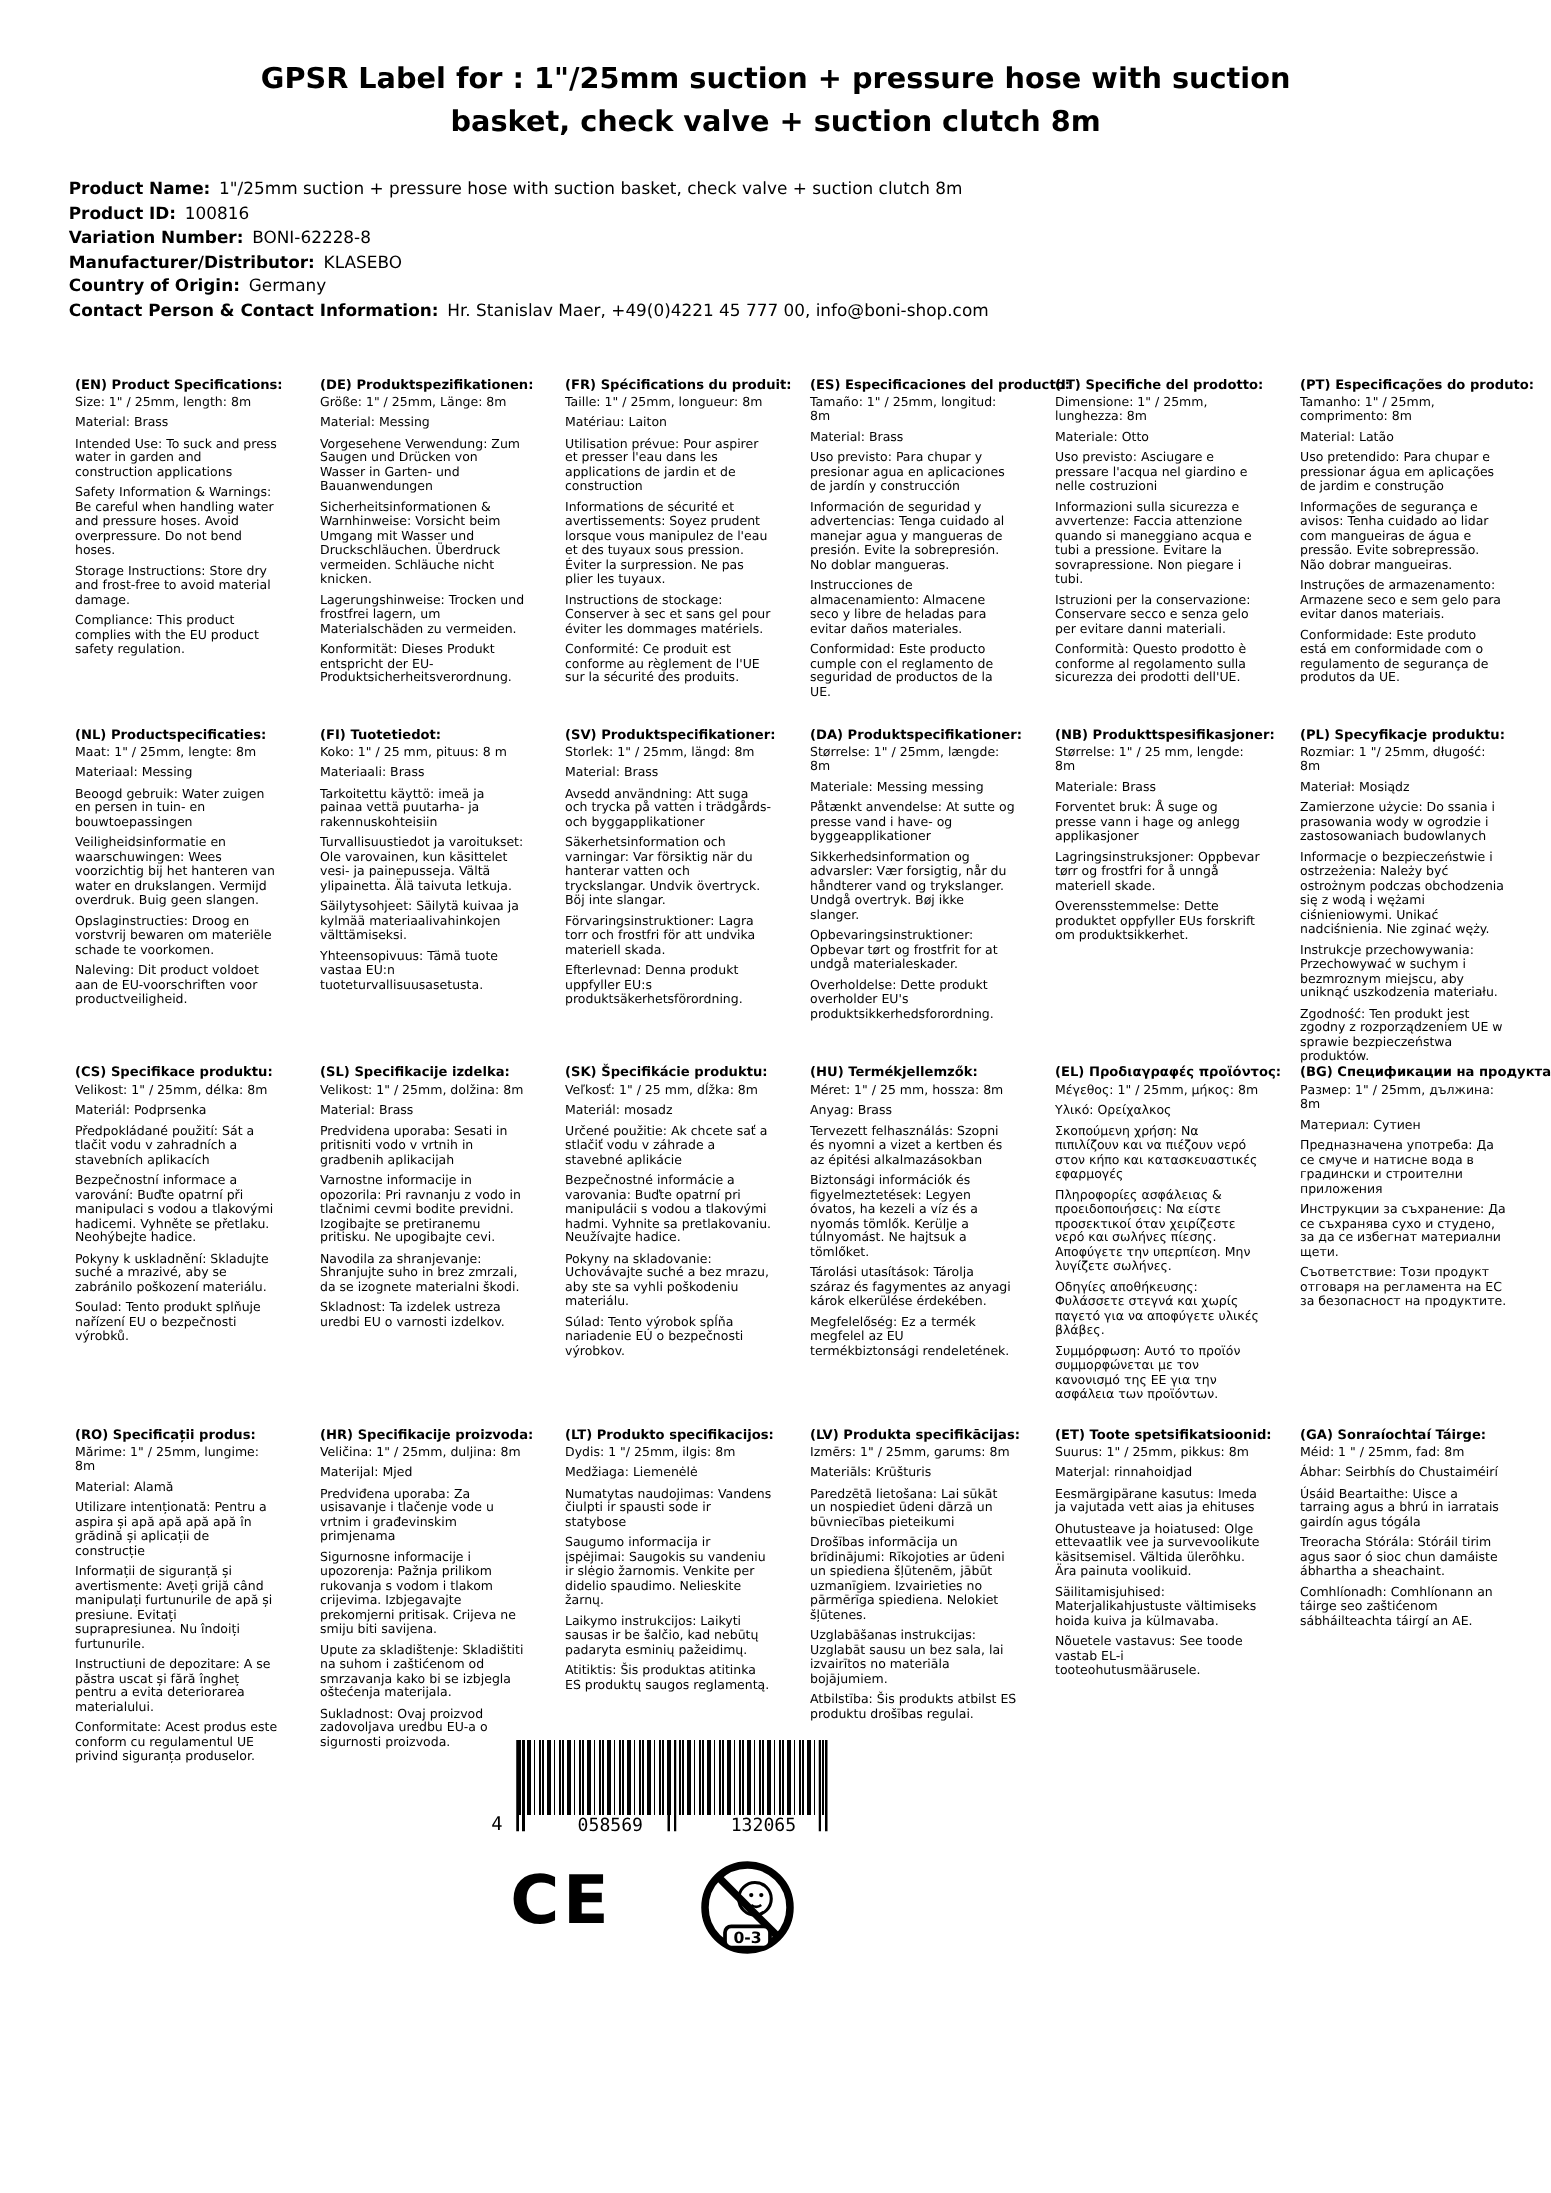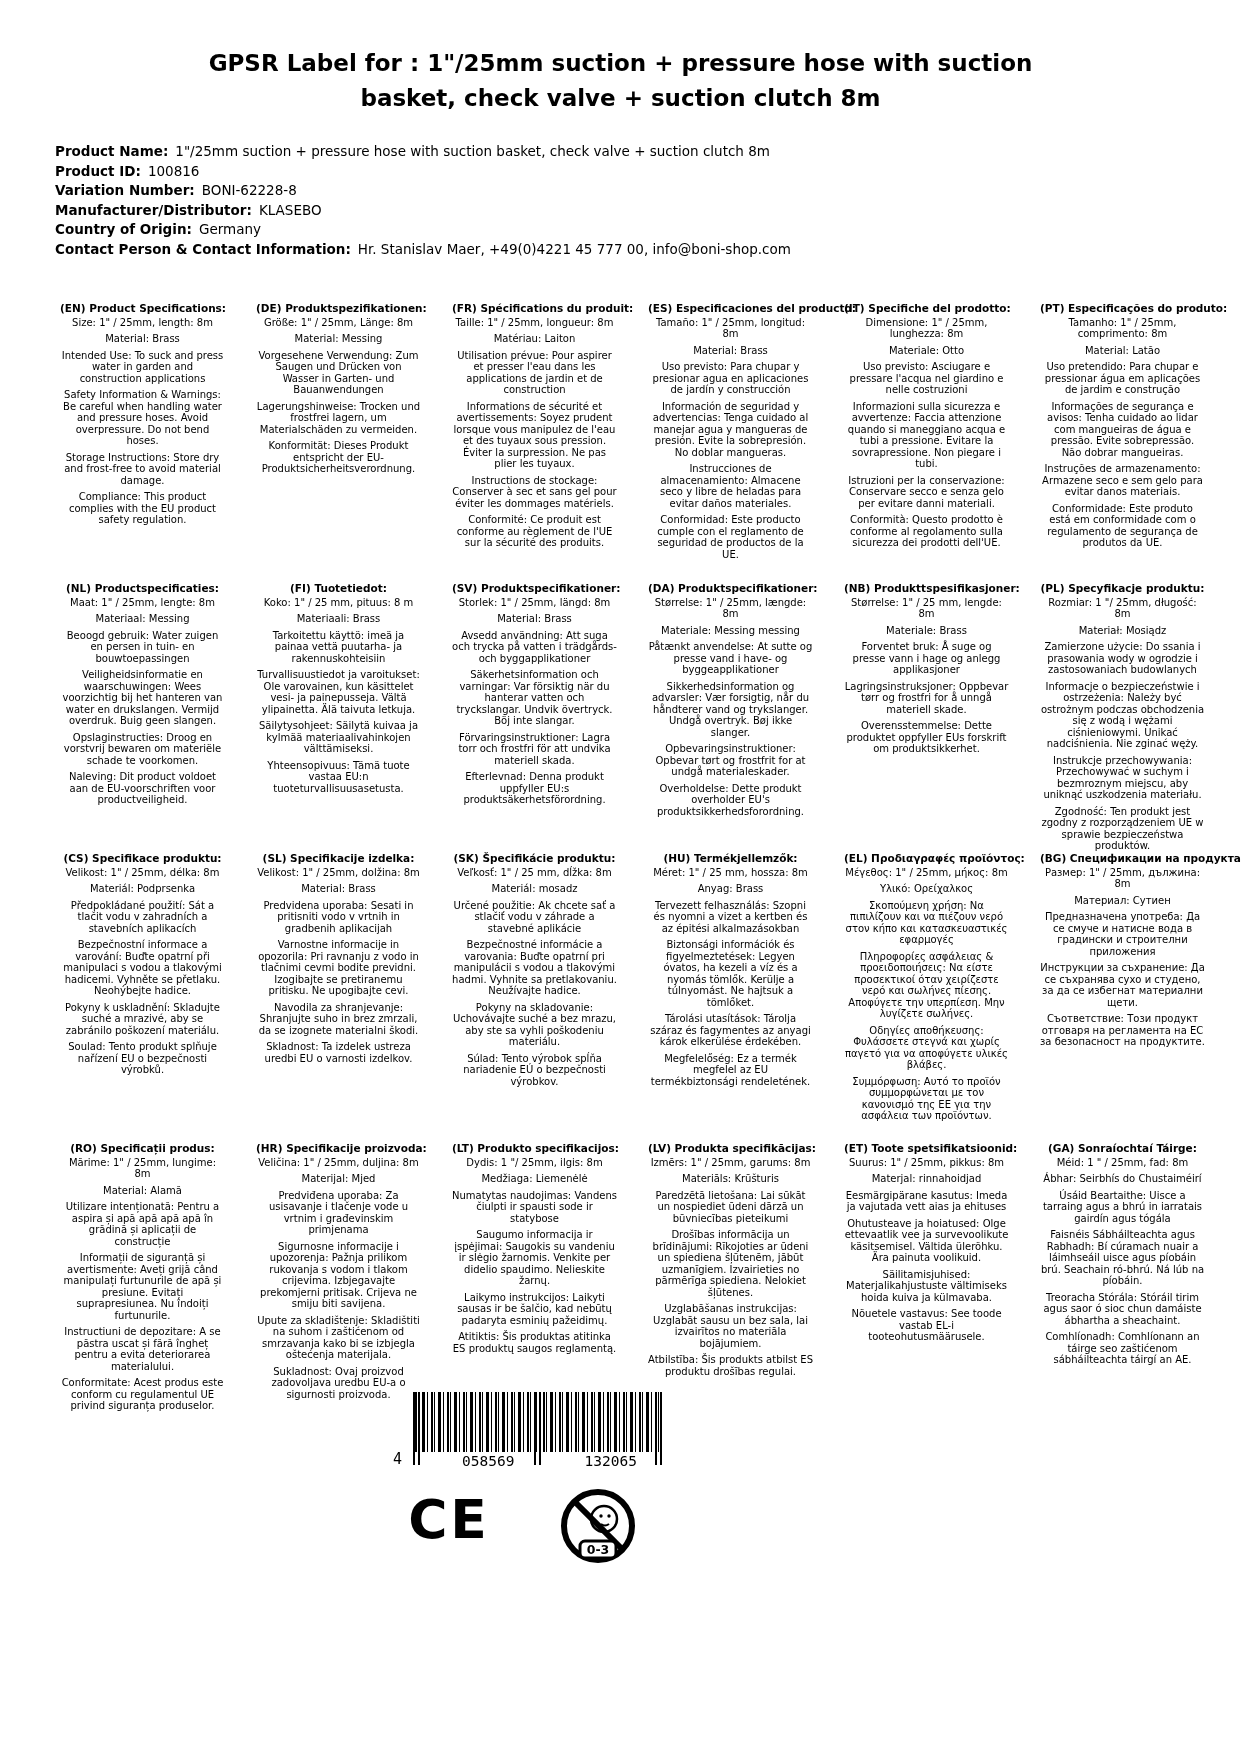--- a/index.html
+++ b/index.html
@@ -15,21 +15,21 @@
   .product-info {
     position:absolute; left:55px; top:142px;
     font-size:13.5px; line-height:19.5px;
   }
   .info-label { font-weight:bold; margin-right:7px; }
   .lang-grid {
     position:absolute; left:60px; top:303px;
     display:grid; grid-template-columns:repeat(6,165px); column-gap:31px;
     grid-template-rows:280px 270px 290px auto;
   }
-  .lang-block { width:165px; font-size:10px; line-height:11.5px;text-align:center; }
+  .lang-block { width:165px; font-size:10px; line-height:11.5px; }
   .block-header { font-weight:bold; font-size:10.5px; white-space:nowrap; margin:0 0 2px 0; }
   .block-paragraphs p { margin:0 0 5px 0; }
   
   .bc { position:absolute; left:415px; top:1392px; width:245px; height:80px; }
   .bc-bars {
     position:absolute; top:0; left:0; right:0; height:60px;
     background:repeating-linear-gradient(to right,
       #000 0 2px, #fff 2px 3px, #000 3px 4px, #fff 4px 7px,
       #000 7px 10px, #fff 10px 12px, #000 12px 13px, #fff 13px 16px);
   }
@@ -101,20 +101,21 @@
           <p class="block-paragraph">Compliance: This product complies with the EU product safety regulation.</p>
         </div>
     </div>
       <div class="lang-block">
       <div class="block-header">(DE) Produktspezifikationen:</div>
       <div class="block-paragraphs">
 
       <p class="block-paragraph">Größe: 1" / 25mm, Länge: 8m</p>
           <p class="block-paragraph">Material: Messing</p>
           <p class="block-paragraph">Vorgesehene Verwendung: Zum Saugen und Drücken von Wasser in Garten- und Bauanwendungen</p>
+          <p class="block-paragraph">Sicherheitsinformationen &amp; Warnhinweise: Vorsicht beim Umgang mit Wasser und Druckschläuchen. Überdruck vermeiden. Schläuche nicht knicken.</p>
           <p class="block-paragraph">Lagerungshinweise: Trocken und frostfrei lagern, um Materialschäden zu vermeiden.</p>
           <p class="block-paragraph">Konformität: Dieses Produkt entspricht der EU-Produktsicherheitsverordnung.</p>
         </div>
     </div>
       <div class="lang-block">
       <div class="block-header">(FR) Spécifications du produit:</div>
       <div class="block-paragraphs">
 
       <p class="block-paragraph">Taille: 1" / 25mm, longueur: 8m</p>
           <p class="block-paragraph">Matériau: Laiton</p>
@@ -362,21 +363,20 @@
           <p class="block-paragraph">Nõuetele vastavus: See toode vastab EL-i tooteohutusmäärusele.</p>
         </div>
     </div>
       <div class="lang-block">
       <div class="block-header">(GA) Sonraíochtaí Táirge:</div>
       <div class="block-paragraphs">
 
       <p class="block-paragraph">Méid: 1 " / 25mm, fad: 8m</p>
           <p class="block-paragraph">Ábhar: Seirbhís do Chustaiméirí</p>
           <p class="block-paragraph">Úsáid Beartaithe: Uisce a tarraing agus a bhrú in iarratais gairdín agus tógála</p>
-          <p class="block-paragraph">Faisnéis Sábháilteachta agus Rabhadh: Bí cúramach nuair a láimhseáil uisce agus píobáin brú. Seachain ró-bhrú. Ná lúb na píobáin.</p>
           <p class="block-paragraph">Treoracha Stórála: Stóráil tirim agus saor ó sioc chun damáiste ábhartha a sheachaint.</p>
           <p class="block-paragraph">Comhlíonadh: Comhlíonann an táirge seo zaštićenom sábháilteachta táirgí an AE.</p>
         </div>
     </div>
     </div>
 
   <div class="bc">
     <div class="bc-bars"></div>
     <div class="bc-num-strip">
       <span>058569</span>

